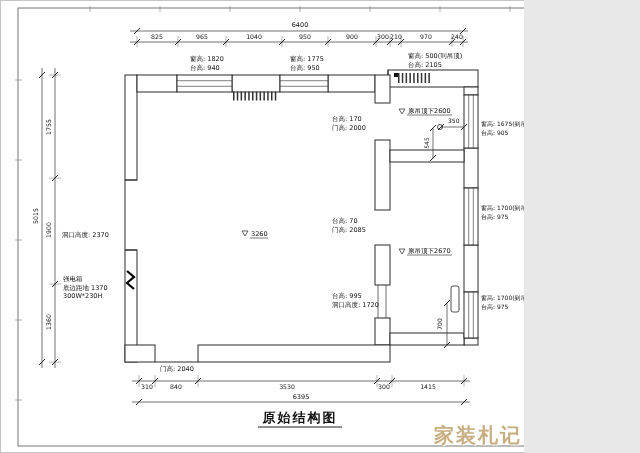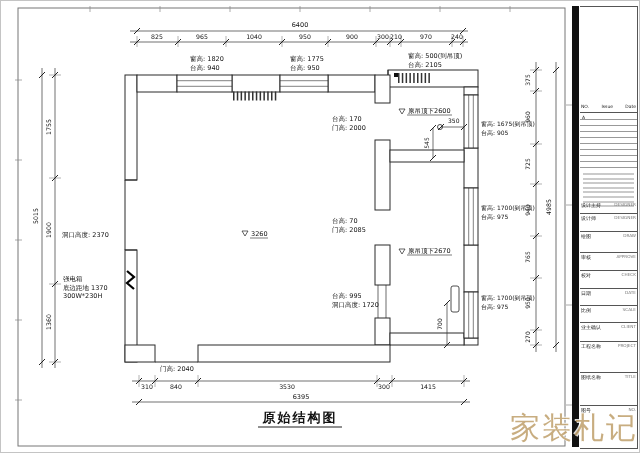--- a/index.html
+++ b/index.html
@@ -1,35 +1,35 @@
 <!DOCTYPE html>
 <html><head>
 <meta charset="utf-8">
 <style>
   html,body{margin:0;padding:0;background:#e8e8e8;}
-  .canvas{position:relative;width:640px;height:453px;background:#fff;overflow:hidden;
+  .canvas{position:relative;width:524px;height:453px;background:#fff;overflow:hidden;
           font-family:"DejaVu Sans",sans-serif;}
   svg{position:absolute;left:0;top:0;}
   svg text{fill:#111;font-family:"DejaVu Sans",sans-serif;}
   .tb{position:absolute;left:580px;top:6px;width:57px;height:441px;
       border-top:1px solid #555;border-bottom:1px solid #555;border-right:1px solid #555;}
   .tb-header{position:absolute;left:0;top:97px;width:100%;height:9px;display:flex;
              justify-content:space-between;font-size:4.5px;color:#222;
              border-bottom:1px solid #555;padding:0 1px;box-sizing:border-box;}
   .tb-rules{position:absolute;left:0;top:107px;width:100%;height:56px;
             background:repeating-linear-gradient(to bottom,transparent 0,transparent 5.5px,#999 5.5px,#999 6px);}
   .tb-rev{position:absolute;left:2px;top:108px;font-size:4.5px;color:#222;}
   .tb-notes{position:absolute;left:3px;top:166px;width:51px;height:34px;
             background:repeating-linear-gradient(to bottom,#b9b9b9 0,#b9b9b9 2px,transparent 2px,transparent 4.6px);
             opacity:.75;}
   .tb-row{position:absolute;left:0;width:100%;display:flex;justify-content:space-between;
           align-items:flex-start;font-size:5px;color:#222;padding:1px 1px 0 1px;
           box-sizing:border-box;border-bottom:1px solid #555;}
   .tb-row .en{font-size:4.2px;color:#777;}
-  .wm{position:absolute;right:2px;bottom:4px;font-size:30px;font-weight:normal;
+  .wm{position:absolute;right:2px;bottom:4px;font-size:20px;font-weight:bold;
       letter-spacing:2px;color:rgba(186,152,96,.8);
       text-shadow:1px 1px 0 rgba(255,255,255,.85),-1px -1px 0 rgba(255,255,255,.85);
       z-index:5;white-space:nowrap;}
 </style>
 </head>
 <body>
 
 <div class="canvas">
 
 <svg width="640" height="453" viewBox="0 0 640 453">

